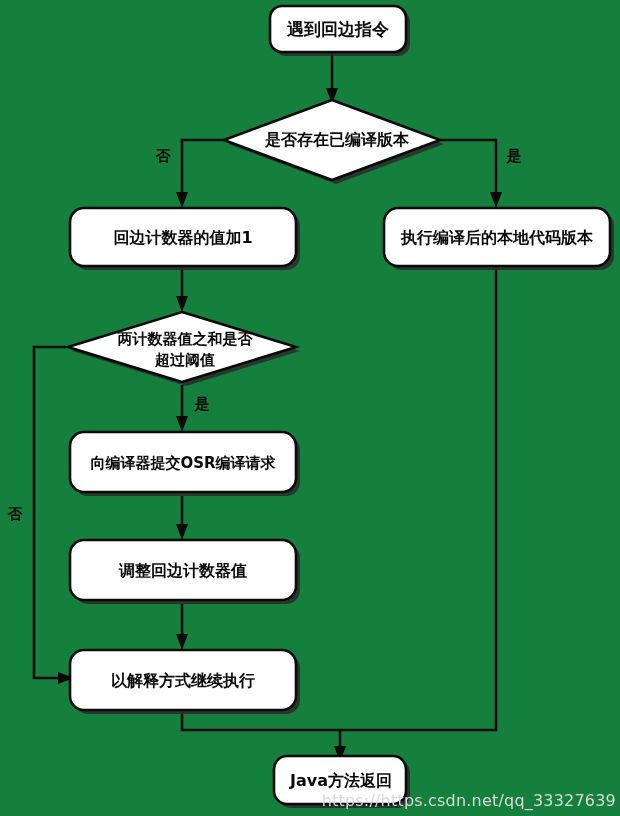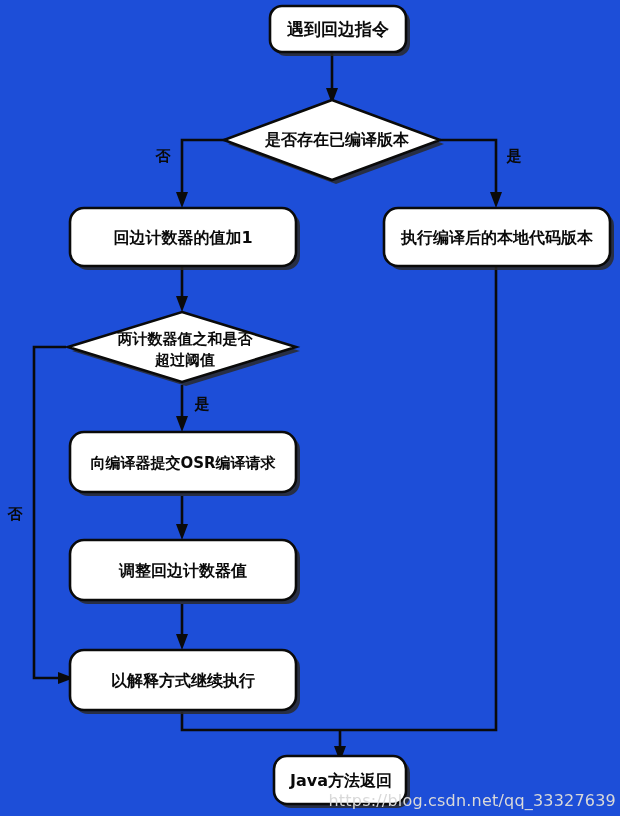--- a/index.html
+++ b/index.html
@@ -8,21 +8,21 @@
     padding: 0;
     background: #ffffff;
   }
   body {
     font-family: "DejaVu Sans", "Liberation Sans", sans-serif;
   }
   #canvas {
     position: relative;
     width: 620px;
     height: 816px;
-    background: #1d4ed8;
+    background: #15803d;
     overflow: hidden;
   }
   #flow-svg {
     position: absolute;
     left: 0;
     top: 0;
     width: 620px;
     height: 816px;
   }
   .node-text {
@@ -173,15 +173,15 @@
       <text class="node-text" x="341" y="781" font-size="16">Java方法返回</text>
     </g>
 
     <text class="edge-label" x="163" y="156">否</text>
     <text class="edge-label" x="514" y="156">是</text>
     <text class="edge-label" x="202" y="404">是</text>
     <text class="edge-label" x="15" y="514">否</text>
 
   </svg>
 
-  <div class="watermark">https://blog.csdn.net/qq_33327639</div>
+  <div class="watermark">https://https.csdn.net/qq_33327639</div>
 
 </div>
 
 </body></html>

